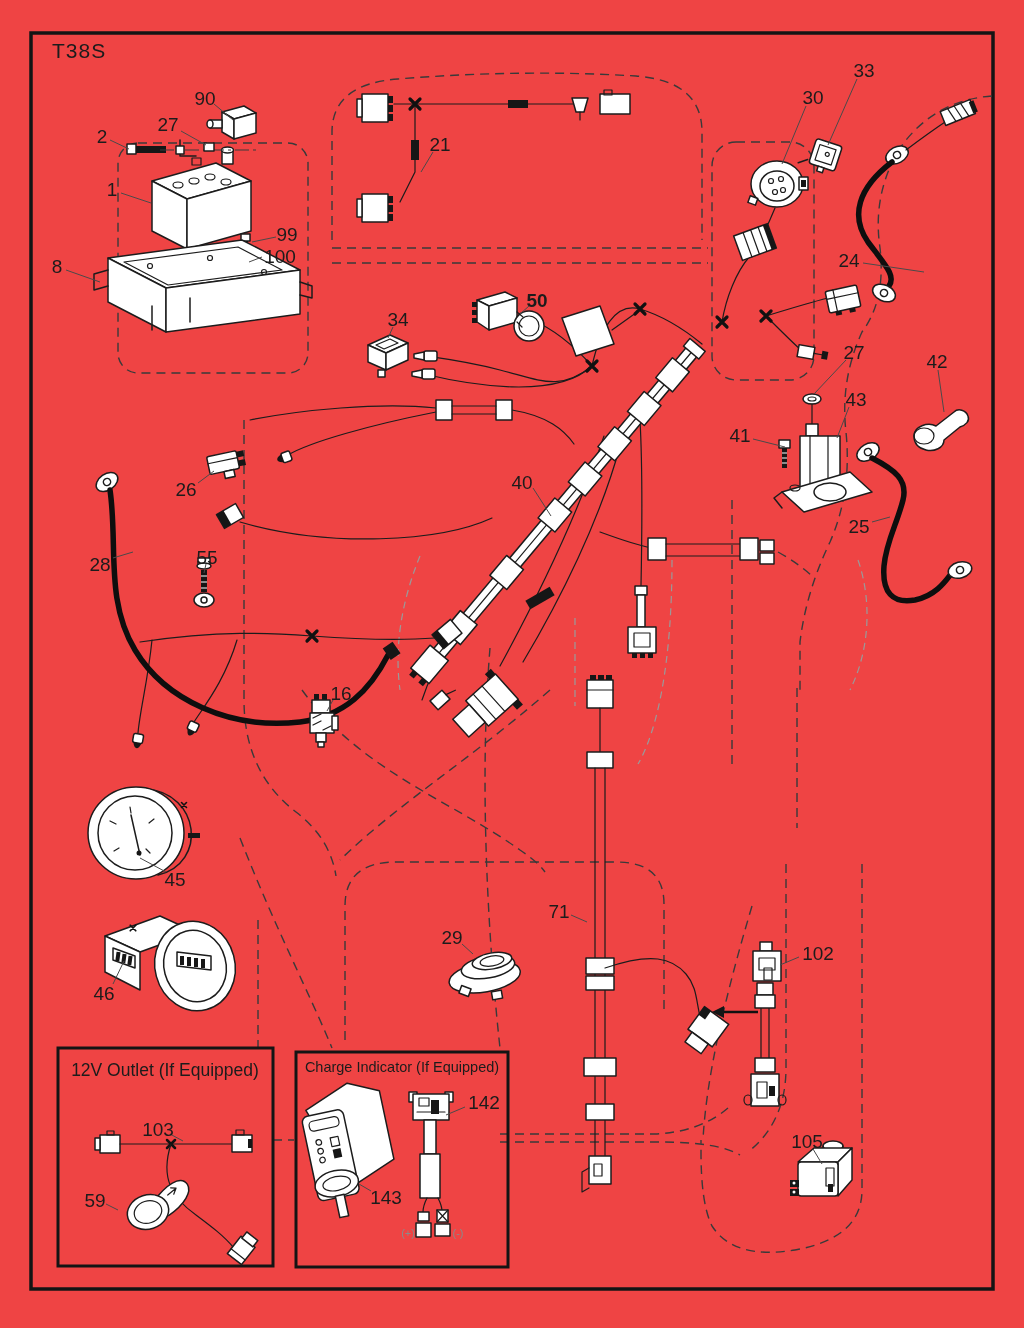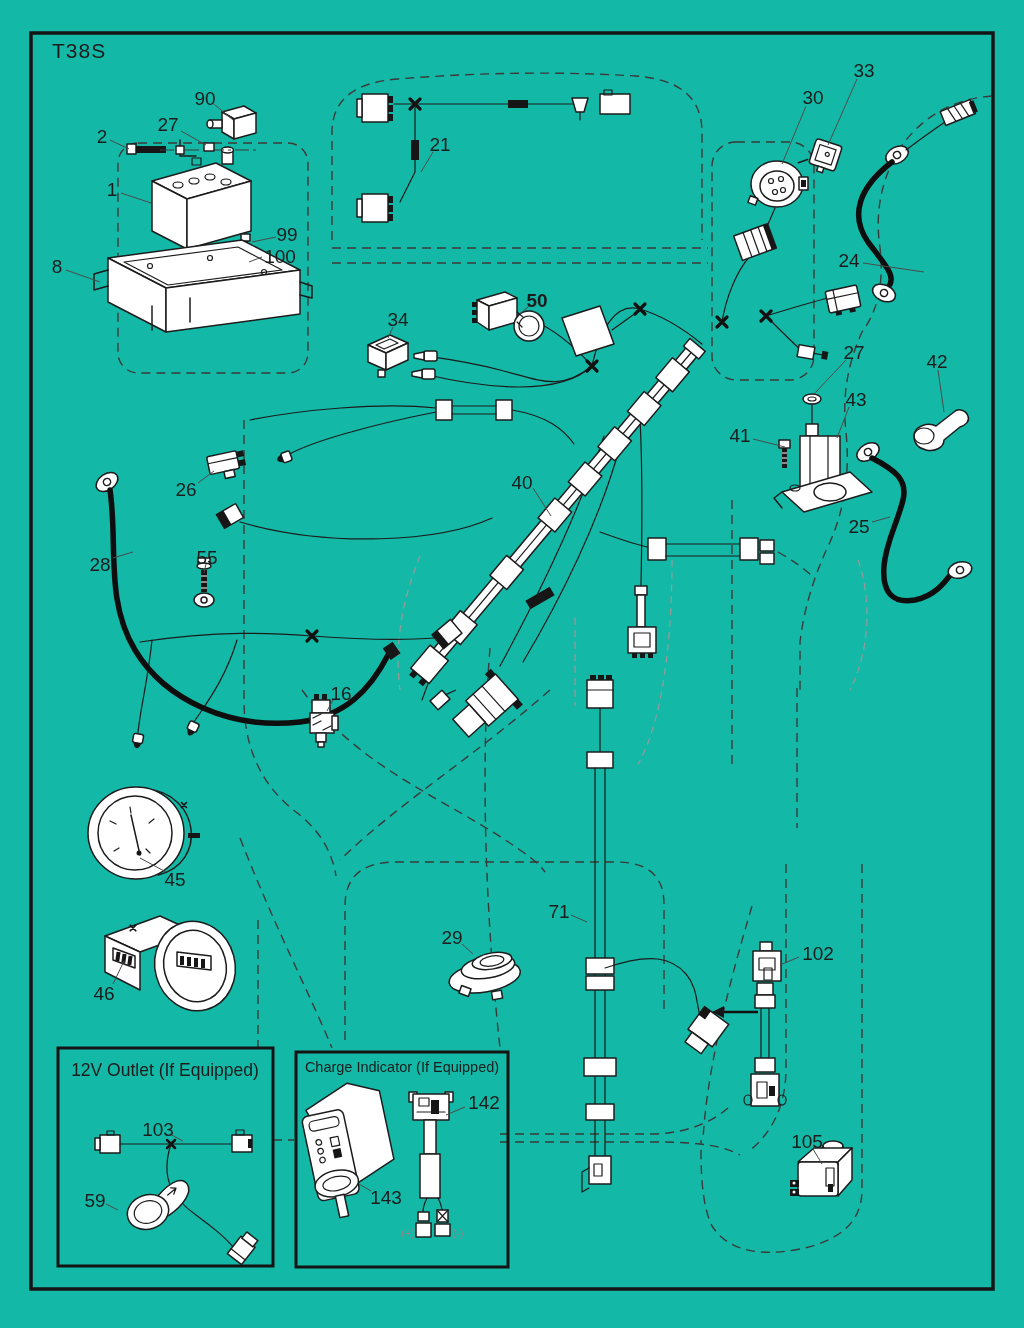--- a/index.html
+++ b/index.html
@@ -1,16 +1,16 @@
 <!DOCTYPE html>
 <html><head>
 <meta charset="utf-8">
 <style>
   html,body{margin:0;padding:0;background:#fff;}
-  .canvas{position:relative;width:1024px;height:1328px;background:#14b8a6;overflow:hidden;
+  .canvas{position:relative;width:1024px;height:1328px;background:#ef4444;overflow:hidden;
           font-family:"Liberation Sans",sans-serif;}
   svg{position:absolute;left:0;top:0;}
   svg text{font-family:"Liberation Sans",sans-serif;fill:#1c1c1c;}
   .title-text{font-size:21px;letter-spacing:1px;}
   .plabel{font-size:19px;text-anchor:middle;}
   .pbold{font-weight:bold;}
   .inset-title{font-size:17.5px;text-anchor:middle;}
   .inset-title-sm{font-size:14.5px;text-anchor:middle;}
   .term{font-size:11px;fill:#8a8a8a;text-anchor:middle;}
   .border{fill:none;stroke:#141414;stroke-width:3.5;}

